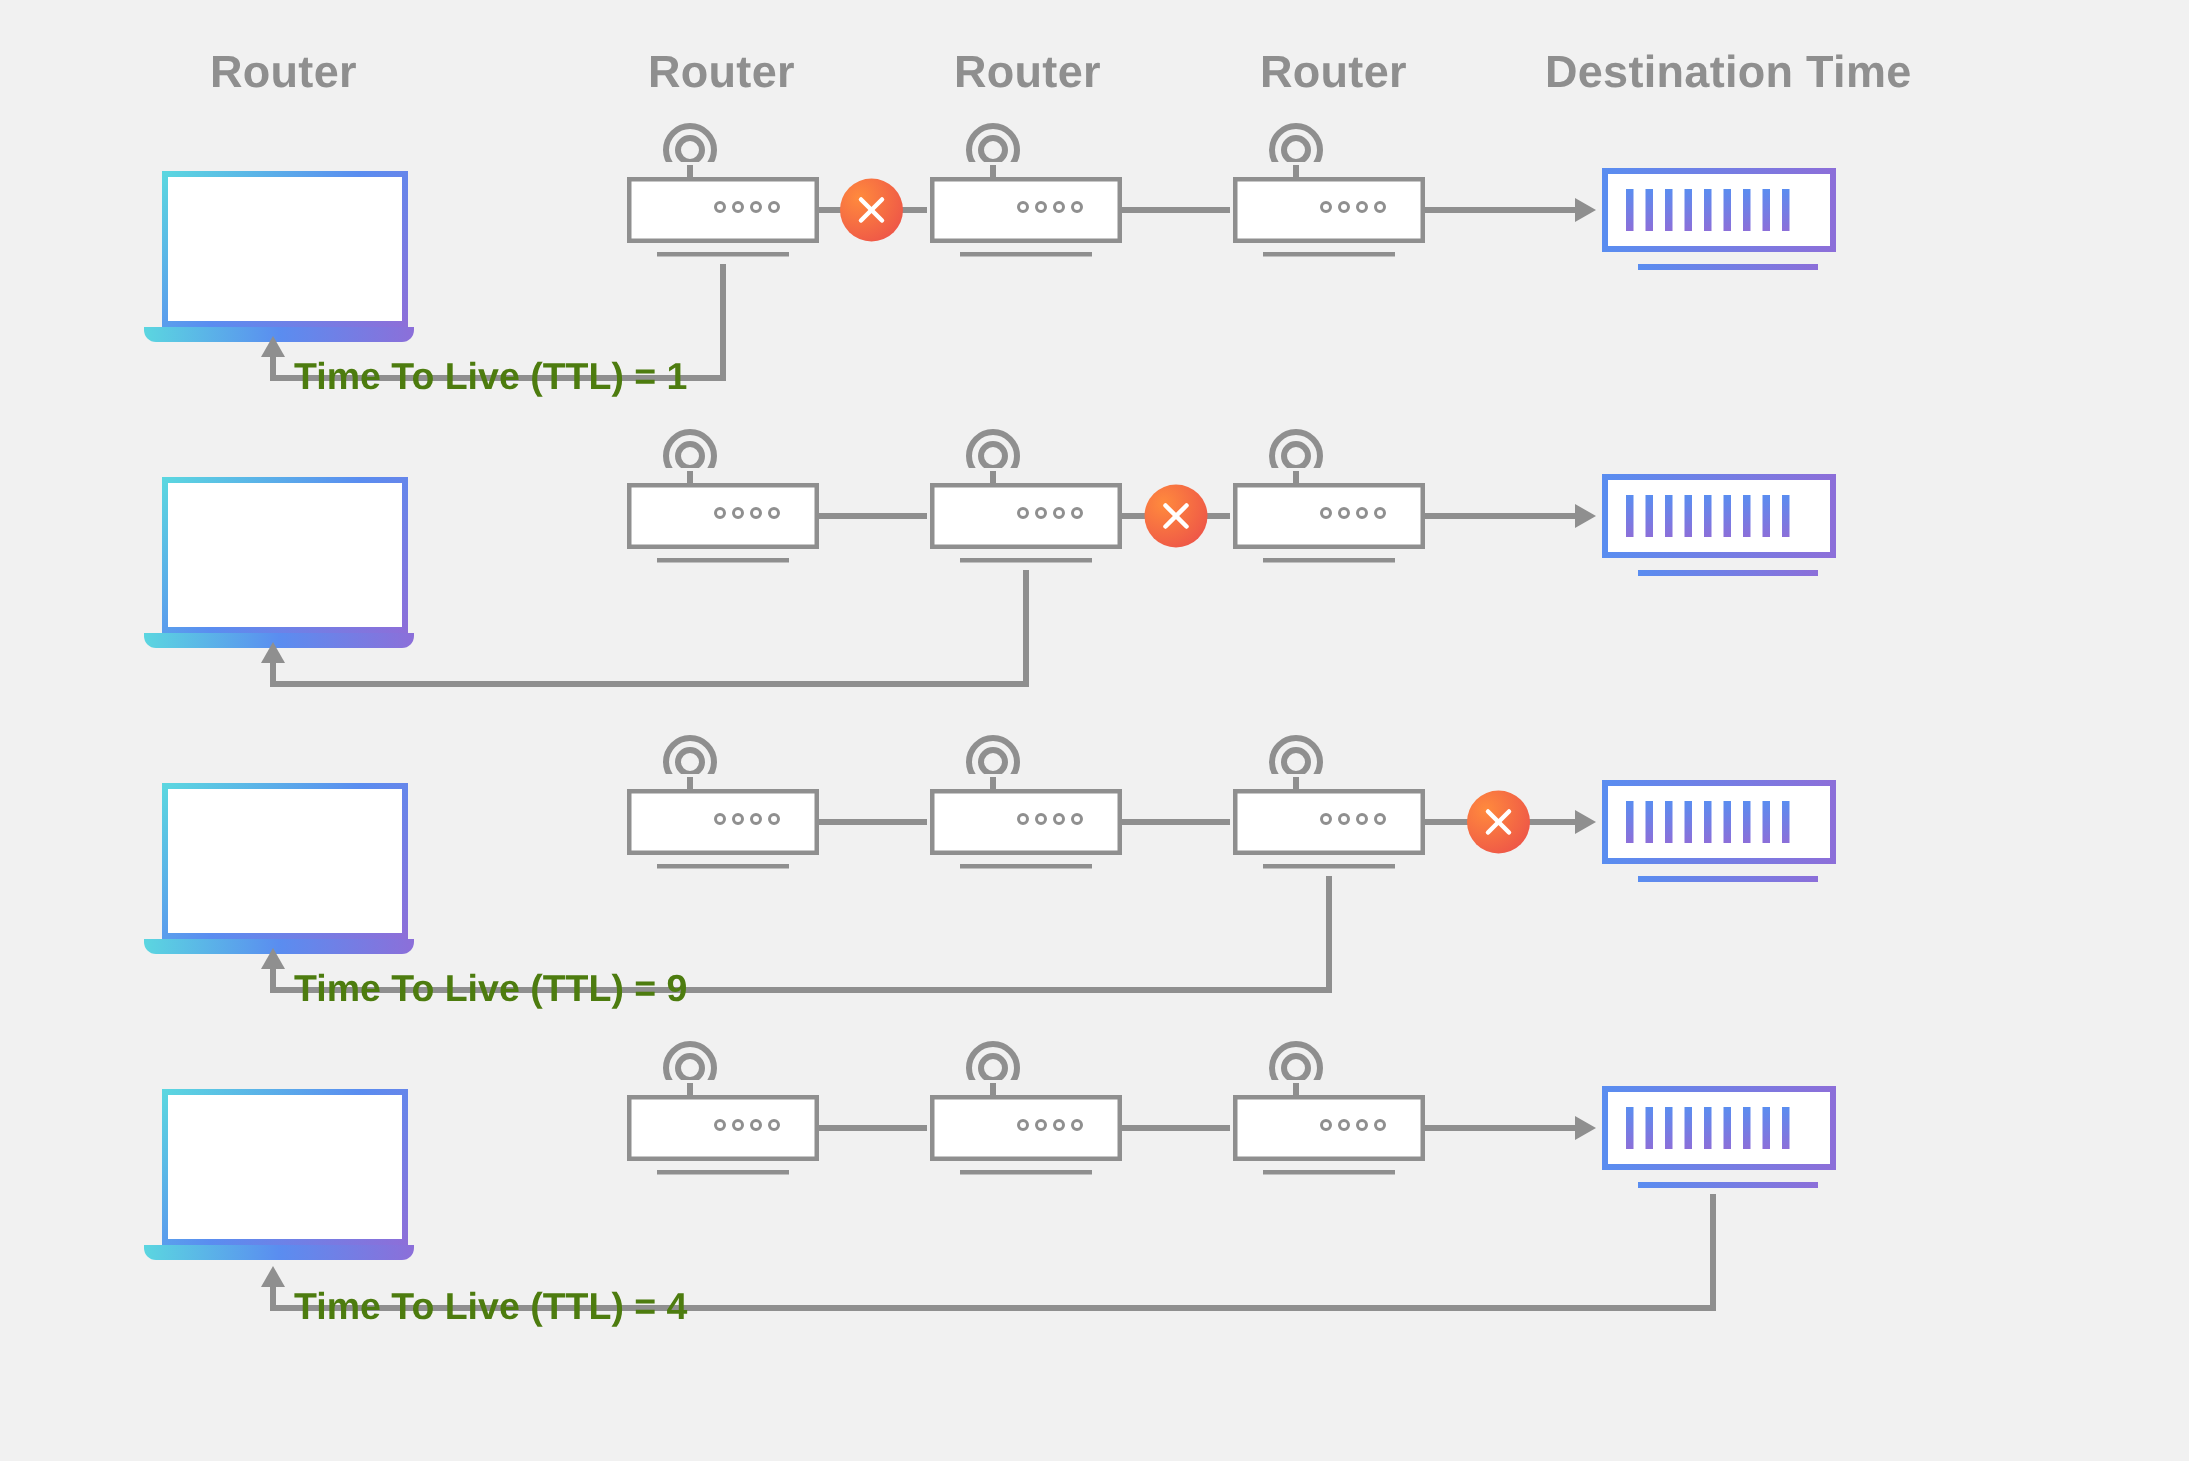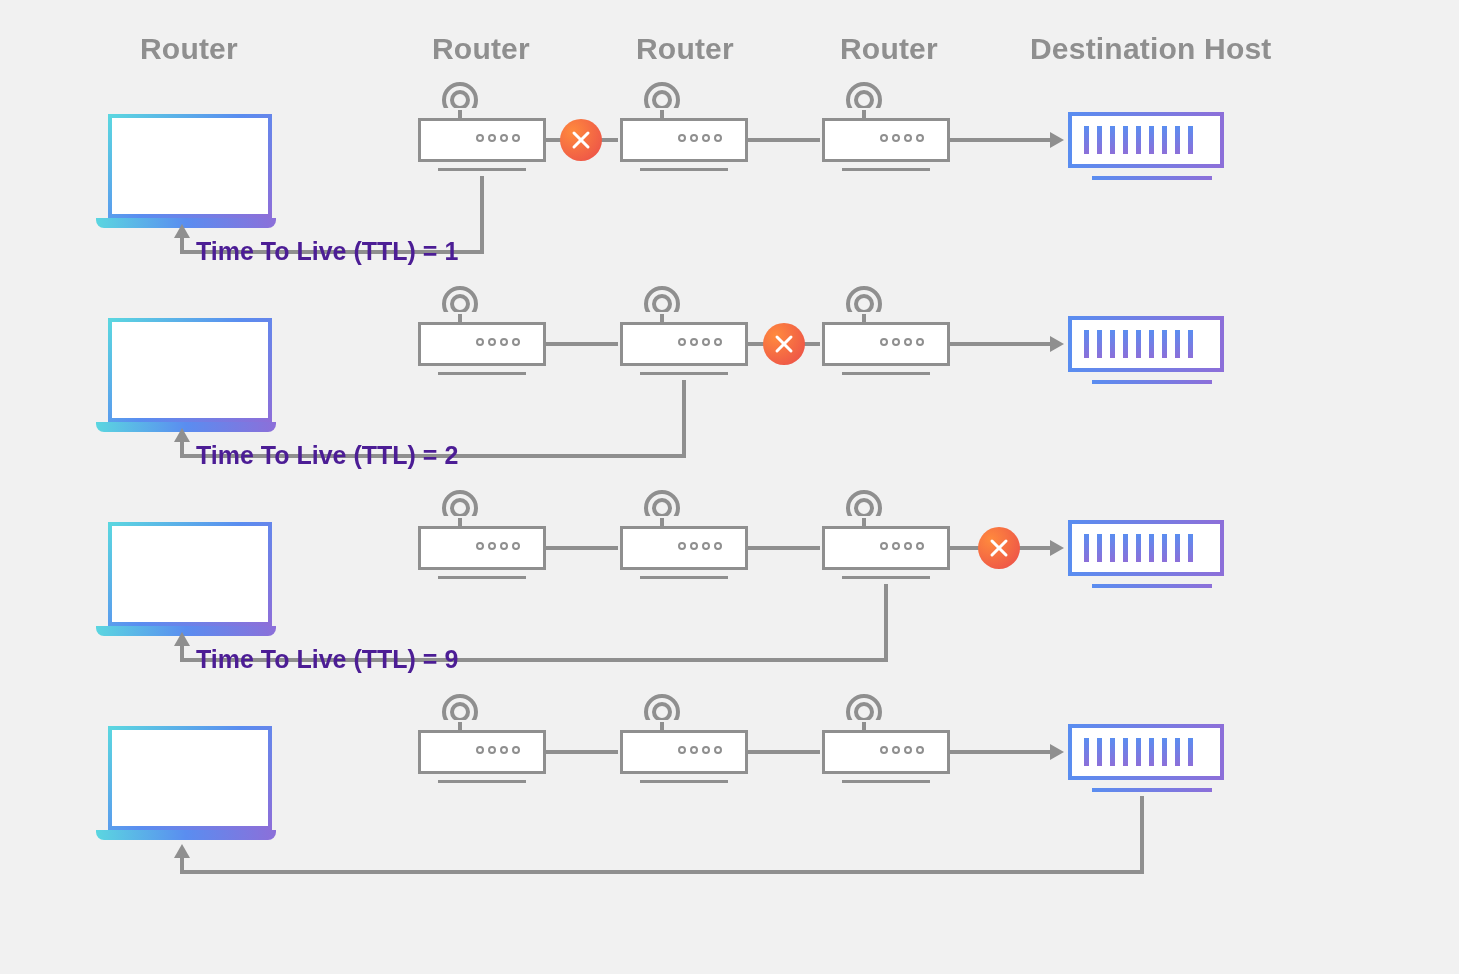--- a/index.html
+++ b/index.html
@@ -18,21 +18,21 @@
     position: absolute;
     color: #8f8f8f;
     font-size: 30px;
     font-weight: 600;
     letter-spacing: 0.2px;
     text-align: center;
     top: 32px;
   }
   .ttl-label {
     position: absolute;
-    color: #4c1d95;
+    color: #4d7c0f;
     font-size: 25px;
     font-weight: 600;
   }
 
   
   .laptop {
     position: absolute;
     width: 180px;
     height: 114px;
   }
@@ -185,21 +185,21 @@
 </style>
 </head>
 <body>
 
 <div class="canvas">
 
   <div class="col-header" style="left:140px">Router</div>
   <div class="col-header" style="left:432px">Router</div>
   <div class="col-header" style="left:636px">Router</div>
   <div class="col-header" style="left:840px">Router</div>
-  <div class="col-header" style="left:1030px">Destination Host</div>
+  <div class="col-header" style="left:1030px">Destination Time</div>
 
   <div class="laptop" style="top:114px; left:96px">
     <div class="screen"></div>
       <div class="base"></div>
   </div>
 
   <div class="router" style="top:82px; left:418px">
     <div class="antenna">
         <div class="ring"></div>
         <div class="ring-inner"></div>
@@ -365,21 +365,20 @@
       </div>
     <div class="stand"></div>
   </div>
 
   <div class="return-arrow" style="top:380px; left:176px; width:512px; height:90px">
     <svg width="512" height="90">
         <polyline points="508,0 508,76 6,76 6,60"></polyline>
       </svg>
     <div class="uphead" style="top:48px; left:-2px"></div>
   </div>
-  <div class="ttl-label" style="top:441px; left:196px">Time To Live (TTL) = 2</div>
 
   <div class="laptop" style="top:522px; left:96px">
     <div class="screen"></div>
       <div class="base"></div>
   </div>
 
   <div class="router" style="top:490px; left:418px">
     <div class="antenna">
         <div class="ring"></div>
         <div class="ring-inner"></div>
@@ -539,14 +538,15 @@
       </div>
     <div class="stand"></div>
   </div>
 
   <div class="return-arrow" style="top:796px; left:176px; width:970px; height:90px">
     <svg width="970" height="90">
         <polyline points="966,0 966,76 6,76 6,60"></polyline>
       </svg>
     <div class="uphead" style="top:48px; left:-2px"></div>
   </div>
+  <div class="ttl-label" style="top:857px; left:196px">Time To Live (TTL) = 4</div>
 
 </div>
 
 </body></html>

